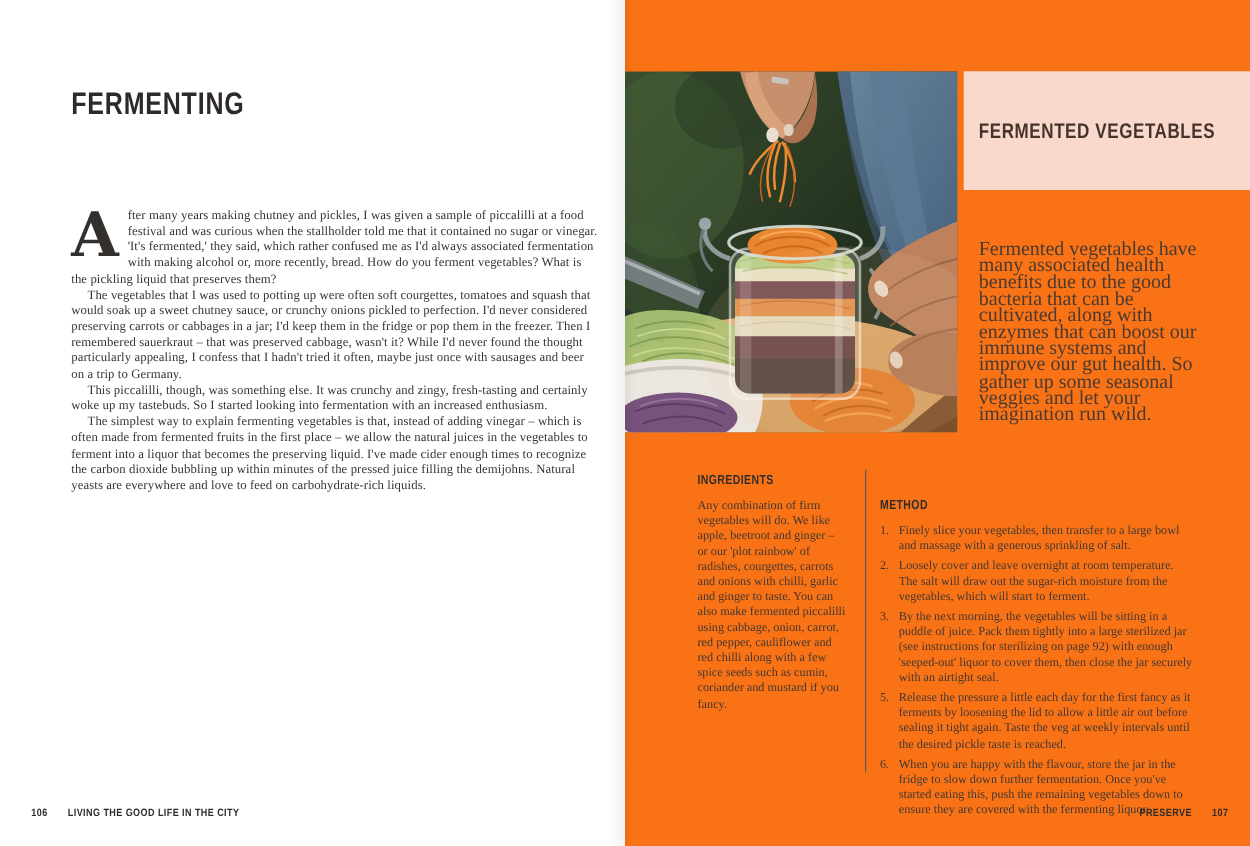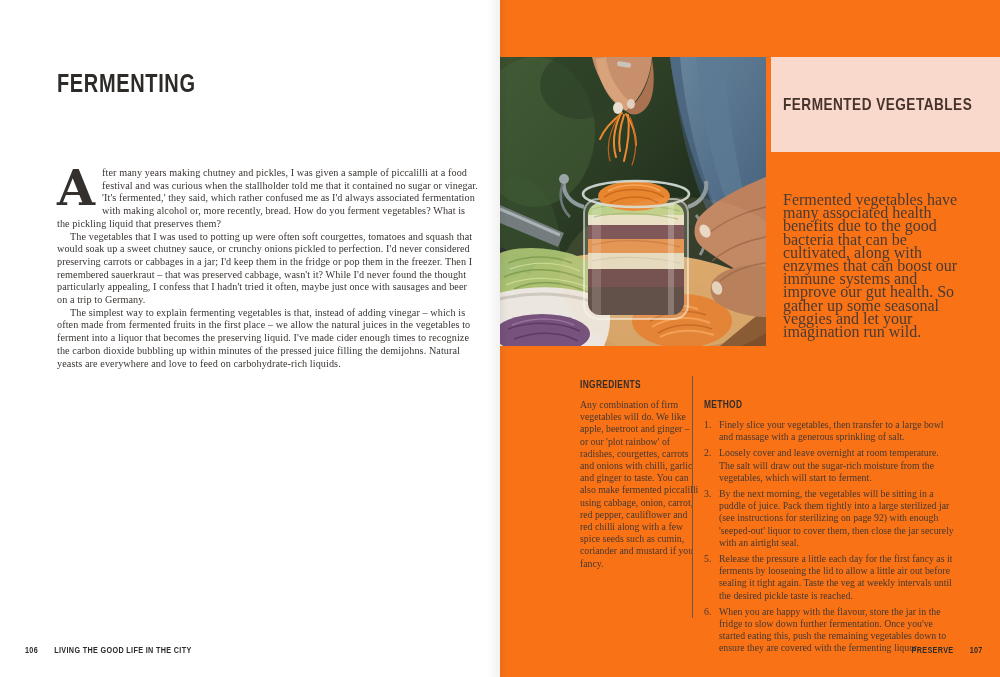--- a/index.html
+++ b/index.html
@@ -37,40 +37,41 @@
   .folio-right .page-num{margin-left:19px;}
 
   
   .photo{position:absolute;left:0;top:57px;width:266px;height:289px;overflow:hidden;}
   .photo svg{display:block;}
   .recipe-panel{position:absolute;left:271px;top:57px;width:229px;height:95px;
     background:#f8d9cc;display:flex;align-items:center;}
   .recipe-title{margin-left:12px;font-size:17px;letter-spacing:0.6px;color:#46332b;}
   .intro{position:absolute;left:283px;top:177px;width:181px;
     font-size:16px;line-height:13.2px;color:#4a3a32;}
-  .ingredients{position:absolute;left:58px;top:374px;width:119px;color:#443731;margin-left:22px;}
+  .ingredients{position:absolute;left:58px;top:374px;width:119px;color:#443731;}
   .col-heading{font-size:10.5px;letter-spacing:0.4px;color:#332d2a;}
   .ing-text{margin-top:7px;font-size:9.8px;line-height:12.2px;}
   .divider{position:absolute;left:192px;top:376px;width:1px;height:242px;background:#6a564c;}
   .method{position:absolute;left:204px;top:394px;width:250px;color:#443731;}
   .steps{margin-top:7px;}
   .step{display:flex;margin-bottom:4px;font-size:9.8px;line-height:12.2px;}
   .step-num{flex:none;width:15px;}
 </style>
 </head>
 <body>
 
 <div class="spread">
 
   <section class="page page-left">
     <h1 class="left-title cond">FERMENTING</h1>
 
     <div class="left-body">
       <p class="first"><span class="dropcap">A</span><span>fter many years making chutney and pickles, I was given a sample of piccalilli at a food festival and was curious when the stallholder told me that it contained no sugar or vinegar. 'It's fermented,' they said, which rather confused me as I'd always associated fermentation with making alcohol or, more recently, bread. How do you ferment vegetables? What is the pickling liquid that preserves them?</span></p>
       <p>The vegetables that I was used to potting up were often soft courgettes, tomatoes and squash that would soak up a sweet chutney sauce, or crunchy onions pickled to perfection. I'd never considered preserving carrots or cabbages in a jar; I'd keep them in the fridge or pop them in the freezer. Then I remembered sauerkraut – that was preserved cabbage, wasn't it? While I'd never found the thought particularly appealing, I confess that I hadn't tried it often, maybe just once with sausages and beer on a trip to Germany.</p>
+      <p>This piccalilli, though, was something else. It was crunchy and zingy, fresh-tasting and certainly woke up my tastebuds. So I started looking into fermentation with an increased enthusiasm.</p>
       <p>The simplest way to explain fermenting vegetables is that, instead of adding vinegar – which is often made from fermented fruits in the first place – we allow the natural juices in the vegetables to ferment into a liquor that becomes the preserving liquid. I've made cider enough times to recognize the carbon dioxide bubbling up within minutes of the pressed juice filling the demijohns. Natural yeasts are everywhere and love to feed on carbohydrate-rich liquids.</p>
     </div>
 
     <footer class="folio folio-left">
       <span class="cond"><span>106</span><span class="book-title">LIVING THE GOOD LIFE IN THE CITY</span></span>
     </footer>
   </section>
 
   <section class="page page-right">
 

